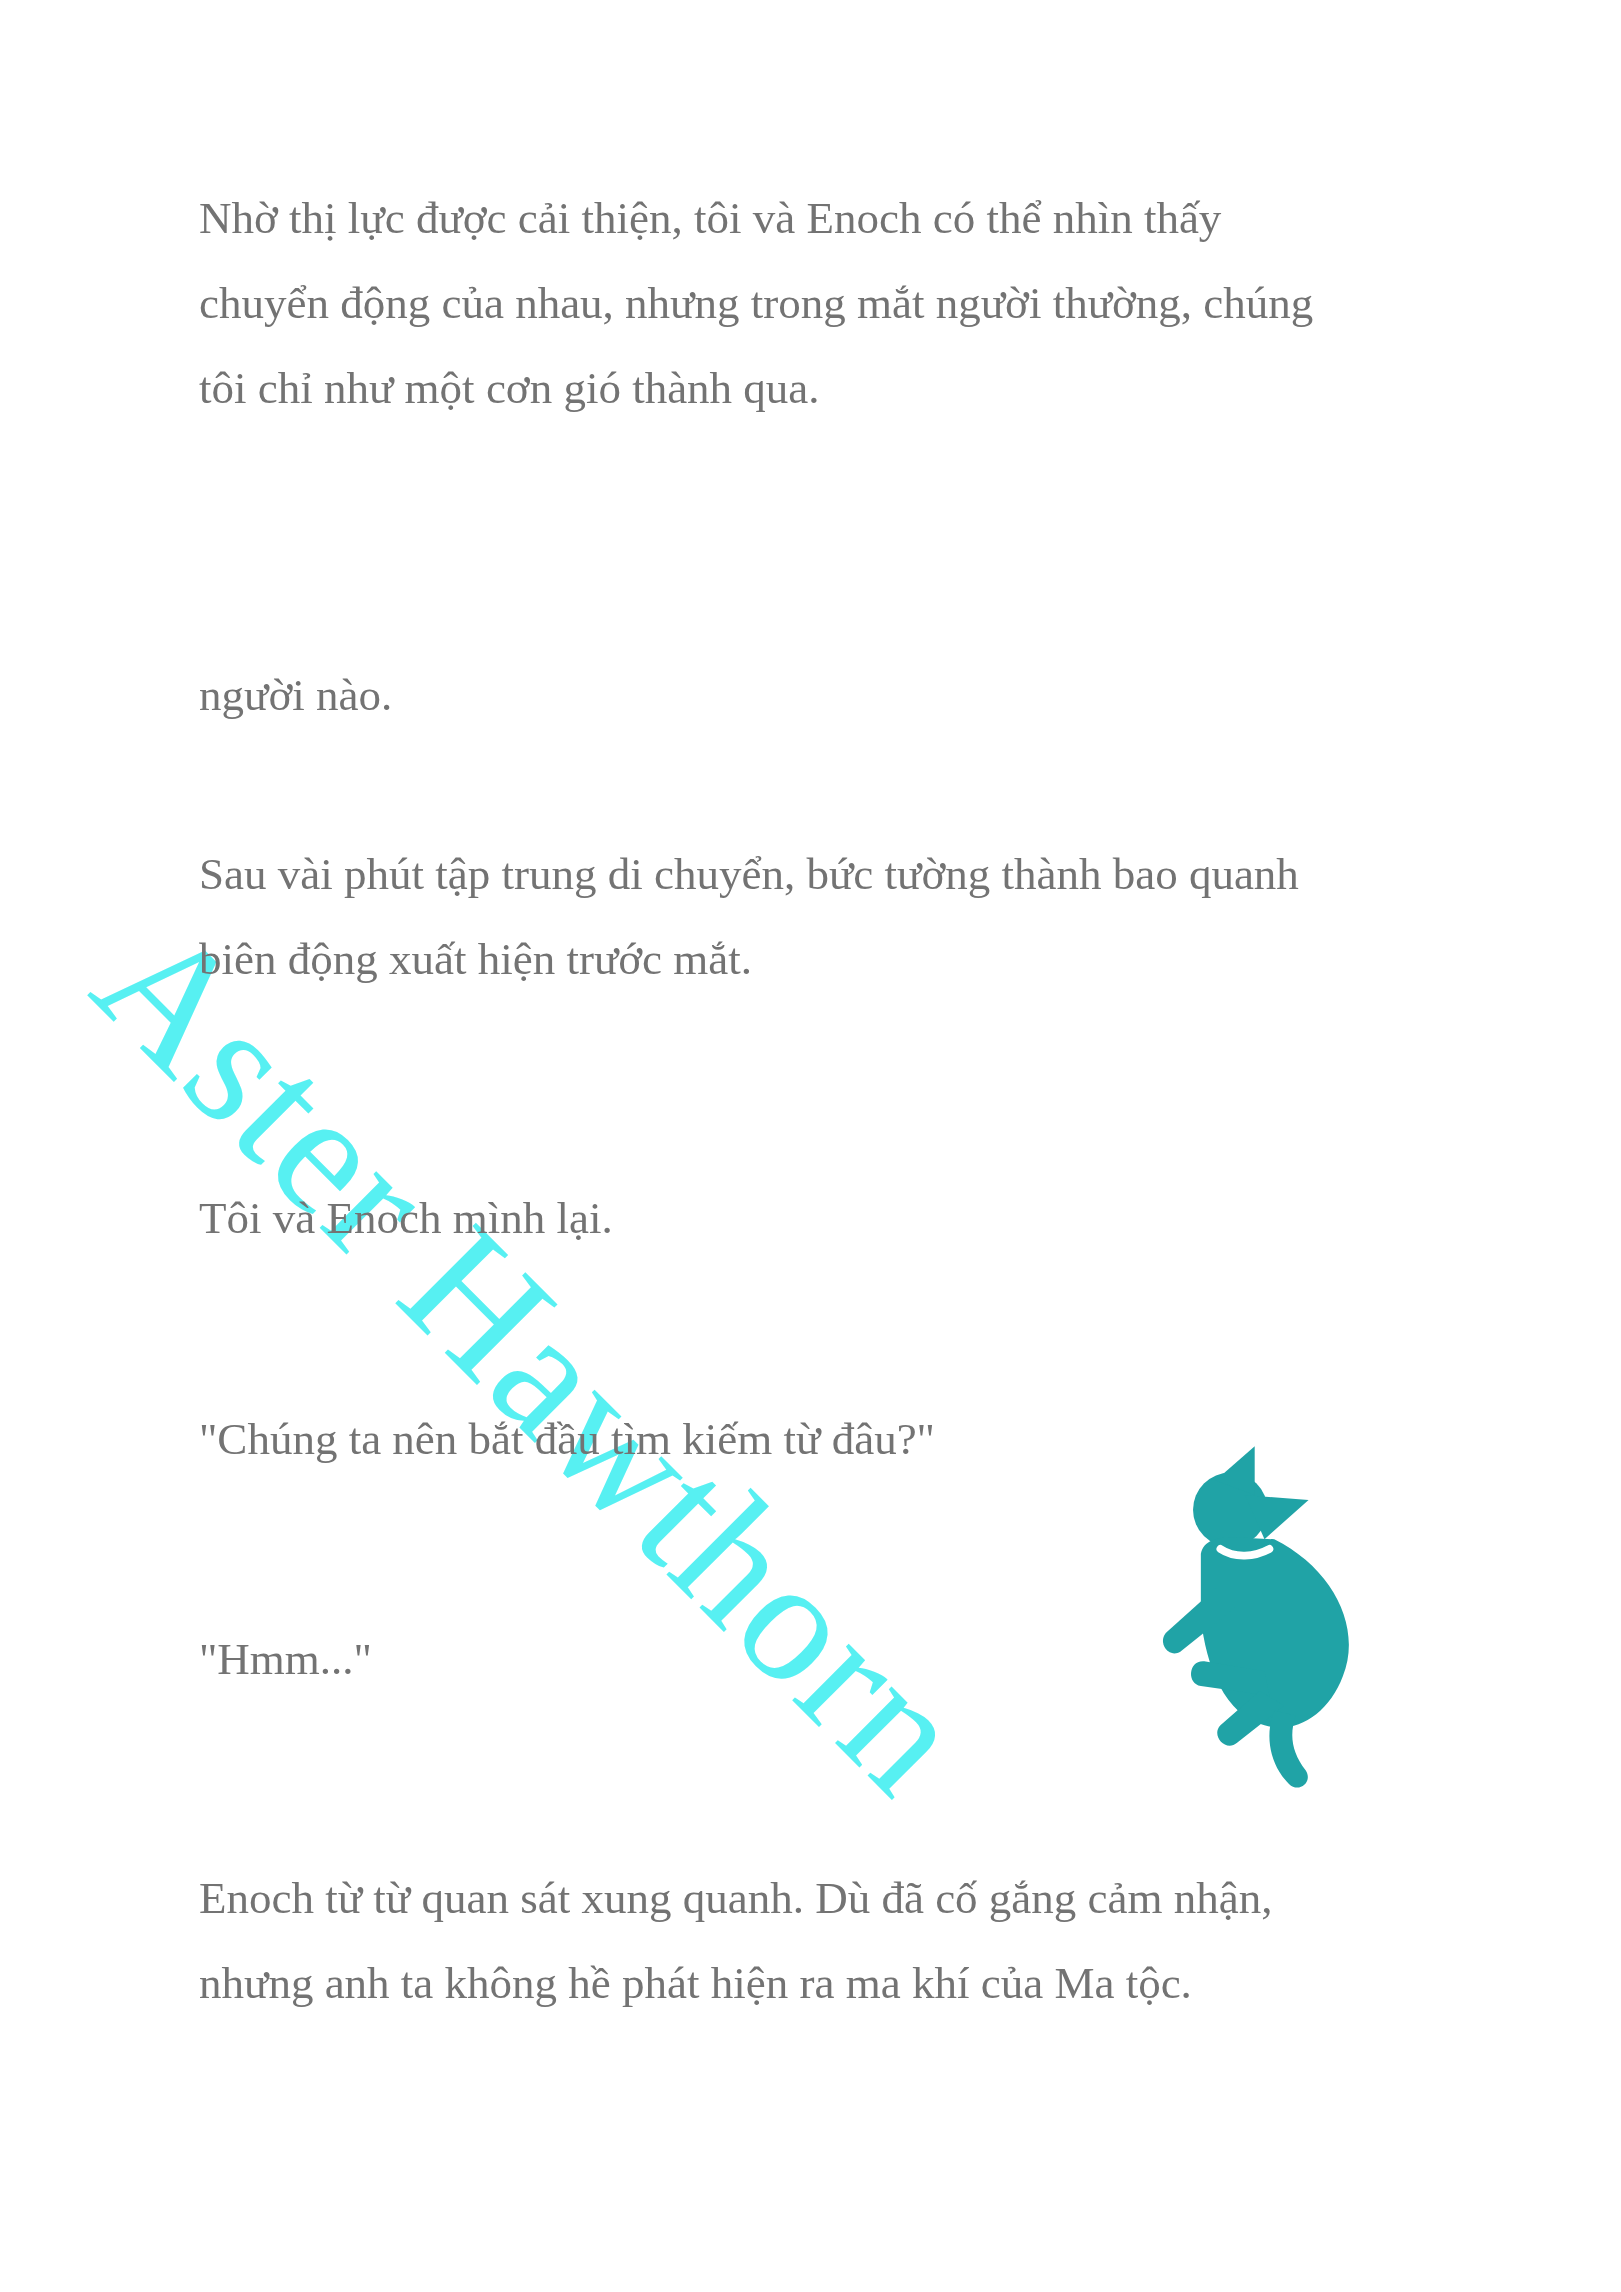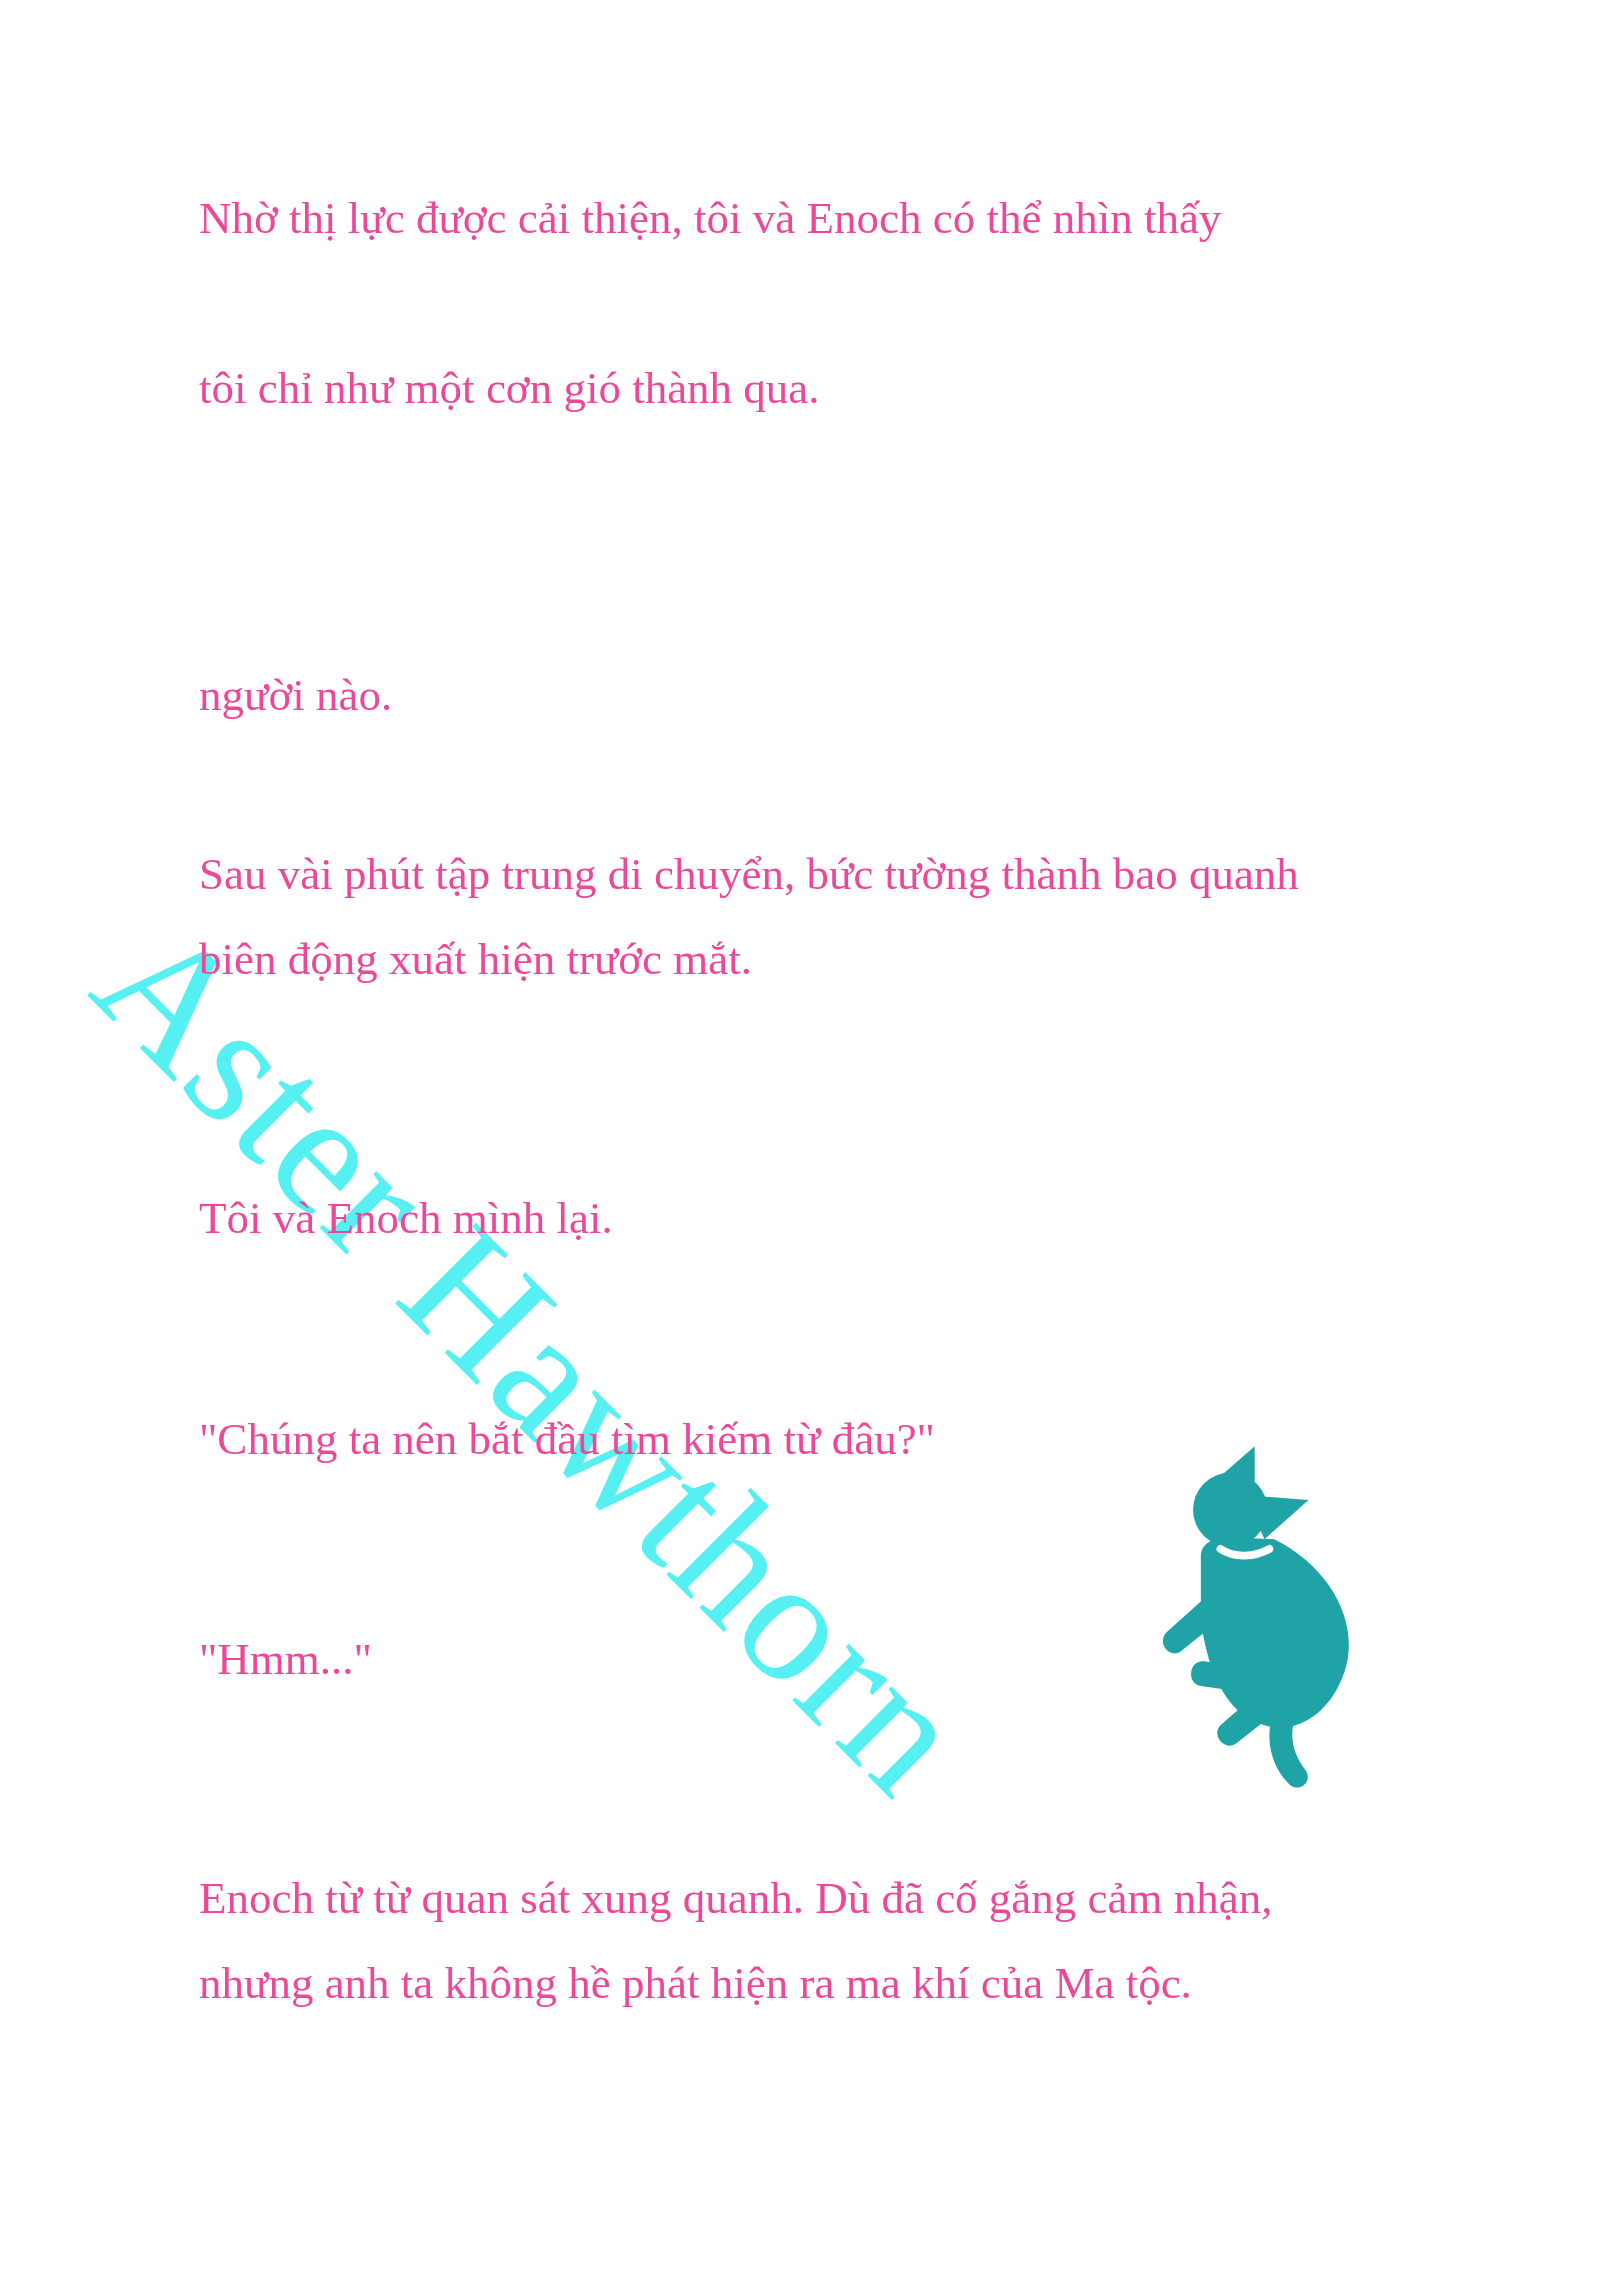--- a/index.html
+++ b/index.html
@@ -1,21 +1,21 @@
 <!DOCTYPE html>
 <html><head>
 <meta charset="utf-8">
 <style>
   html, body { margin: 0; padding: 0; background: #ffffff; }
   body { width: 1621px; height: 2293px; position: relative; overflow: hidden; }
   .page { position: absolute; inset: 0; background: #ffffff; }
   .para {
     position: absolute; left: 199px; width: 1274px;
     font-family: "Liberation Serif", "DejaVu Serif", serif;
-    font-size: 45px; line-height: 85px; color: #ec4899;
+    font-size: 45px; line-height: 85px; color: #737373;
     margin: 0; z-index: 2;
   }
   .watermark {
     position: absolute; left: 127px; top: 853px;
     font-family: "Liberation Serif", "DejaVu Serif", serif;
     font-size: 174px; color: #4ff0f2; opacity: 0.95;
     transform: rotate(45deg); transform-origin: 0 0;
     white-space: nowrap; z-index: 1; letter-spacing: 2px;
     transform-origin: left center;
   }
@@ -23,21 +23,21 @@
 </style>
 </head>
 <body>
 
 <div class="page">
 
   <div class="watermark">Aster Hawthorn</div>
 
   <p class="para" style="top:176px">
     <span>Nhờ thị lực được cải thiện, tôi và Enoch có thể nhìn thấy</span><br>
-    <br>
+    <span>chuyển động của nhau, nhưng trong mắt người thường, chúng</span><br>
     <span>tôi chỉ như một cơn gió thành qua.</span>
   </p>
 
   <p class="para" style="top:568px">
     <br>
     <span>người nào.</span>
   </p>
 
   <p class="para" style="top:832px">
     <span>Sau vài phút tập trung di chuyển, bức tường thành bao quanh</span><br>

